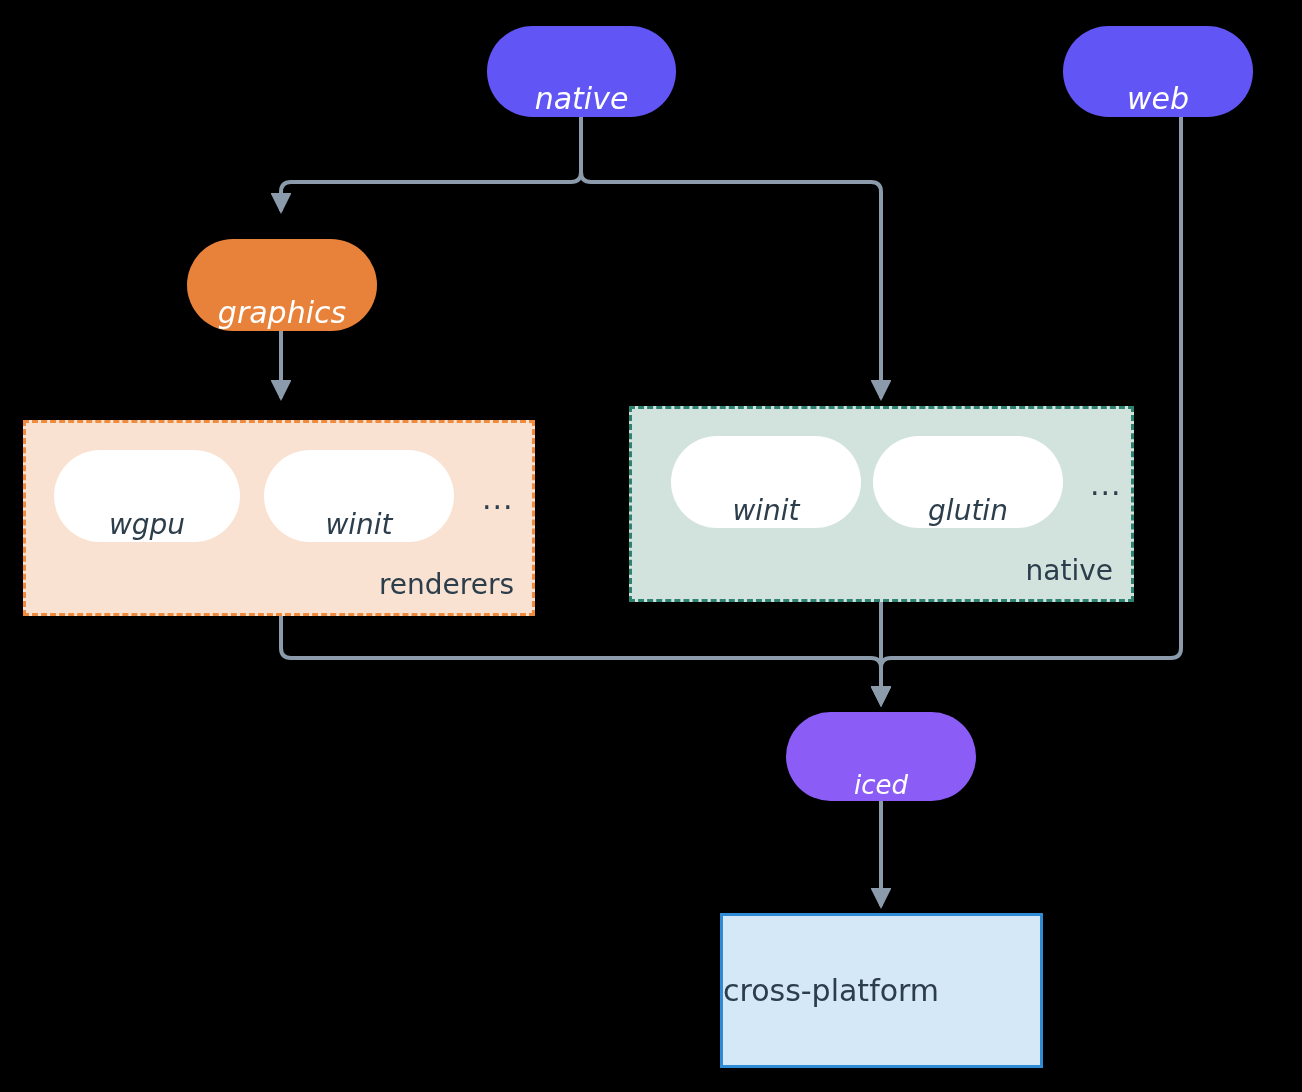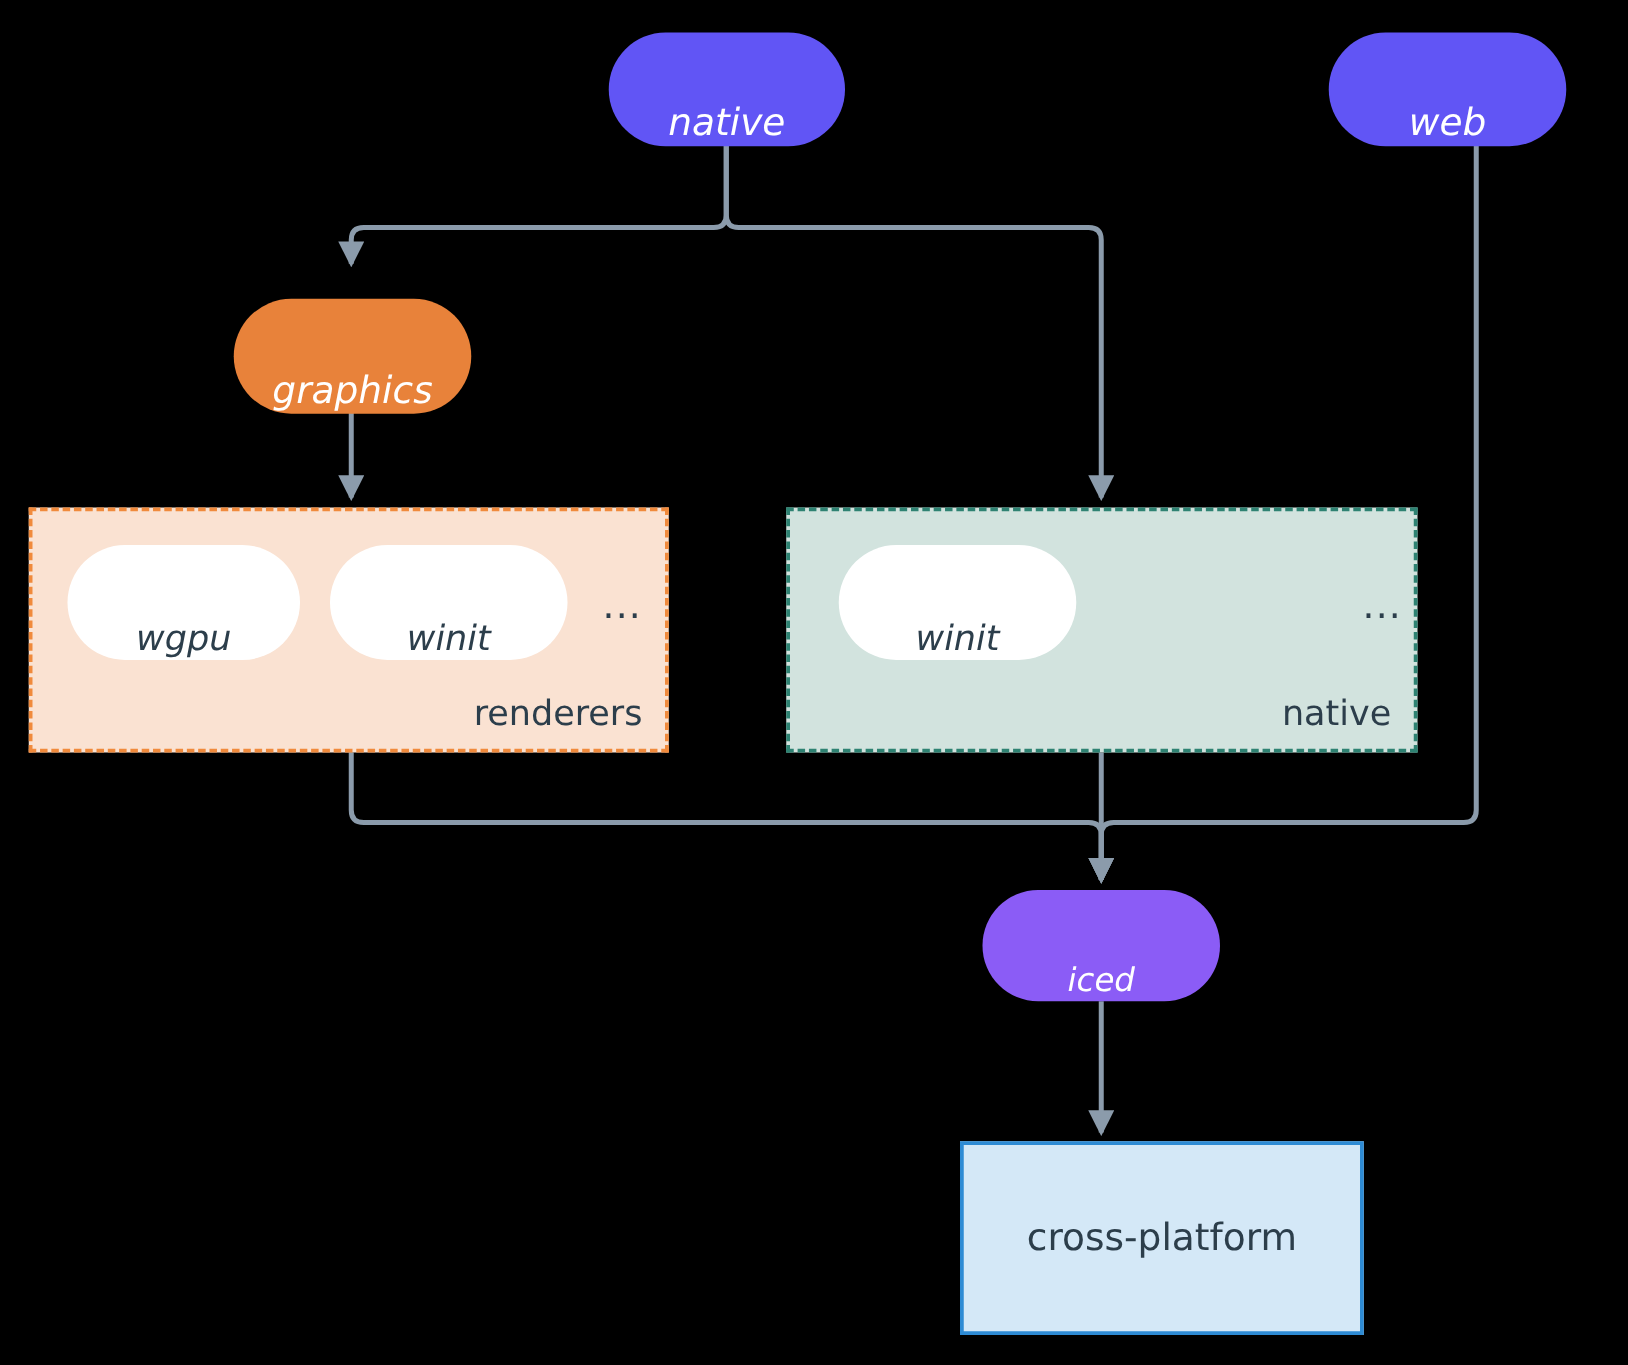--- a/index.html
+++ b/index.html
@@ -56,20 +56,21 @@
     color: #2C3E4B;
     font-size: 28px;
   }
   .group {
     position: absolute;
     box-sizing: border-box;
   }
   .group-renderers {
     background: #FAE2D2;
     border: 3px dashed #F08A3C;
+    margin-top: 14px;
   }
   .group-shells {
     background: #D2E3DE;
     border: 3px dashed #2E8272;
   }
   .group-label {
     position: absolute;
     right: 18px;
     bottom: 12px;
     font-size: 28px;
@@ -83,24 +84,23 @@
   }
   .appbox {
     position: absolute;
     box-sizing: border-box;
     background: #D4E8F7;
     border: 3px solid #2E8BD4;
     color: #2C3E4B;
     font-size: 30px;
     display: flex;
     align-items: center;
-    justify-content: center;
+    justify-content: flex-start;
     text-align: center;
     line-height: 1.45;
-    margin-left: 48px;
   }
 </style>
 </head>
 <body>
 
 <div id="canvas">
 
   <svg id="edges" viewBox="0 0 1302 1092" xmlns="http://www.w3.org/2000/svg">
     <defs>
       <marker id="arrow" viewBox="0 0 10 10" refX="8.6" refY="5" markerWidth="5.2" markerHeight="5.2" orient="auto-start-reverse">
@@ -143,20 +143,23 @@
       <span>winit</span>
     </div>
     <span class="ellipsis" style="left:456px; top:58px;">...</span>
     <span class="group-label">renderers</span>
   </div>
 
   <div class="group group-shells" style="left:629px; top:406px; width:505px; height:196px;">
     <div class="node pill pill-white" style="left:39px; top:27px; width:190px; height:92px;">
       <span>winit</span>
     </div>
+    <div class="node pill pill-white" style="left:241px; top:27px; width:190px; height:92px;">
+      <span>glutin</span>
+    </div>
     <span class="ellipsis" style="left:458px; top:58px;">...</span>
     <span class="group-label">native</span>
   </div>
 
   <div class="node pill pill-blue" style="left:786px; top:712px; width:190px; height:89px;">
     <span>iced</span>
   </div>
 
   <div class="appbox" style="left:720px; top:913px; width:323px; height:155px;">
     <div>

